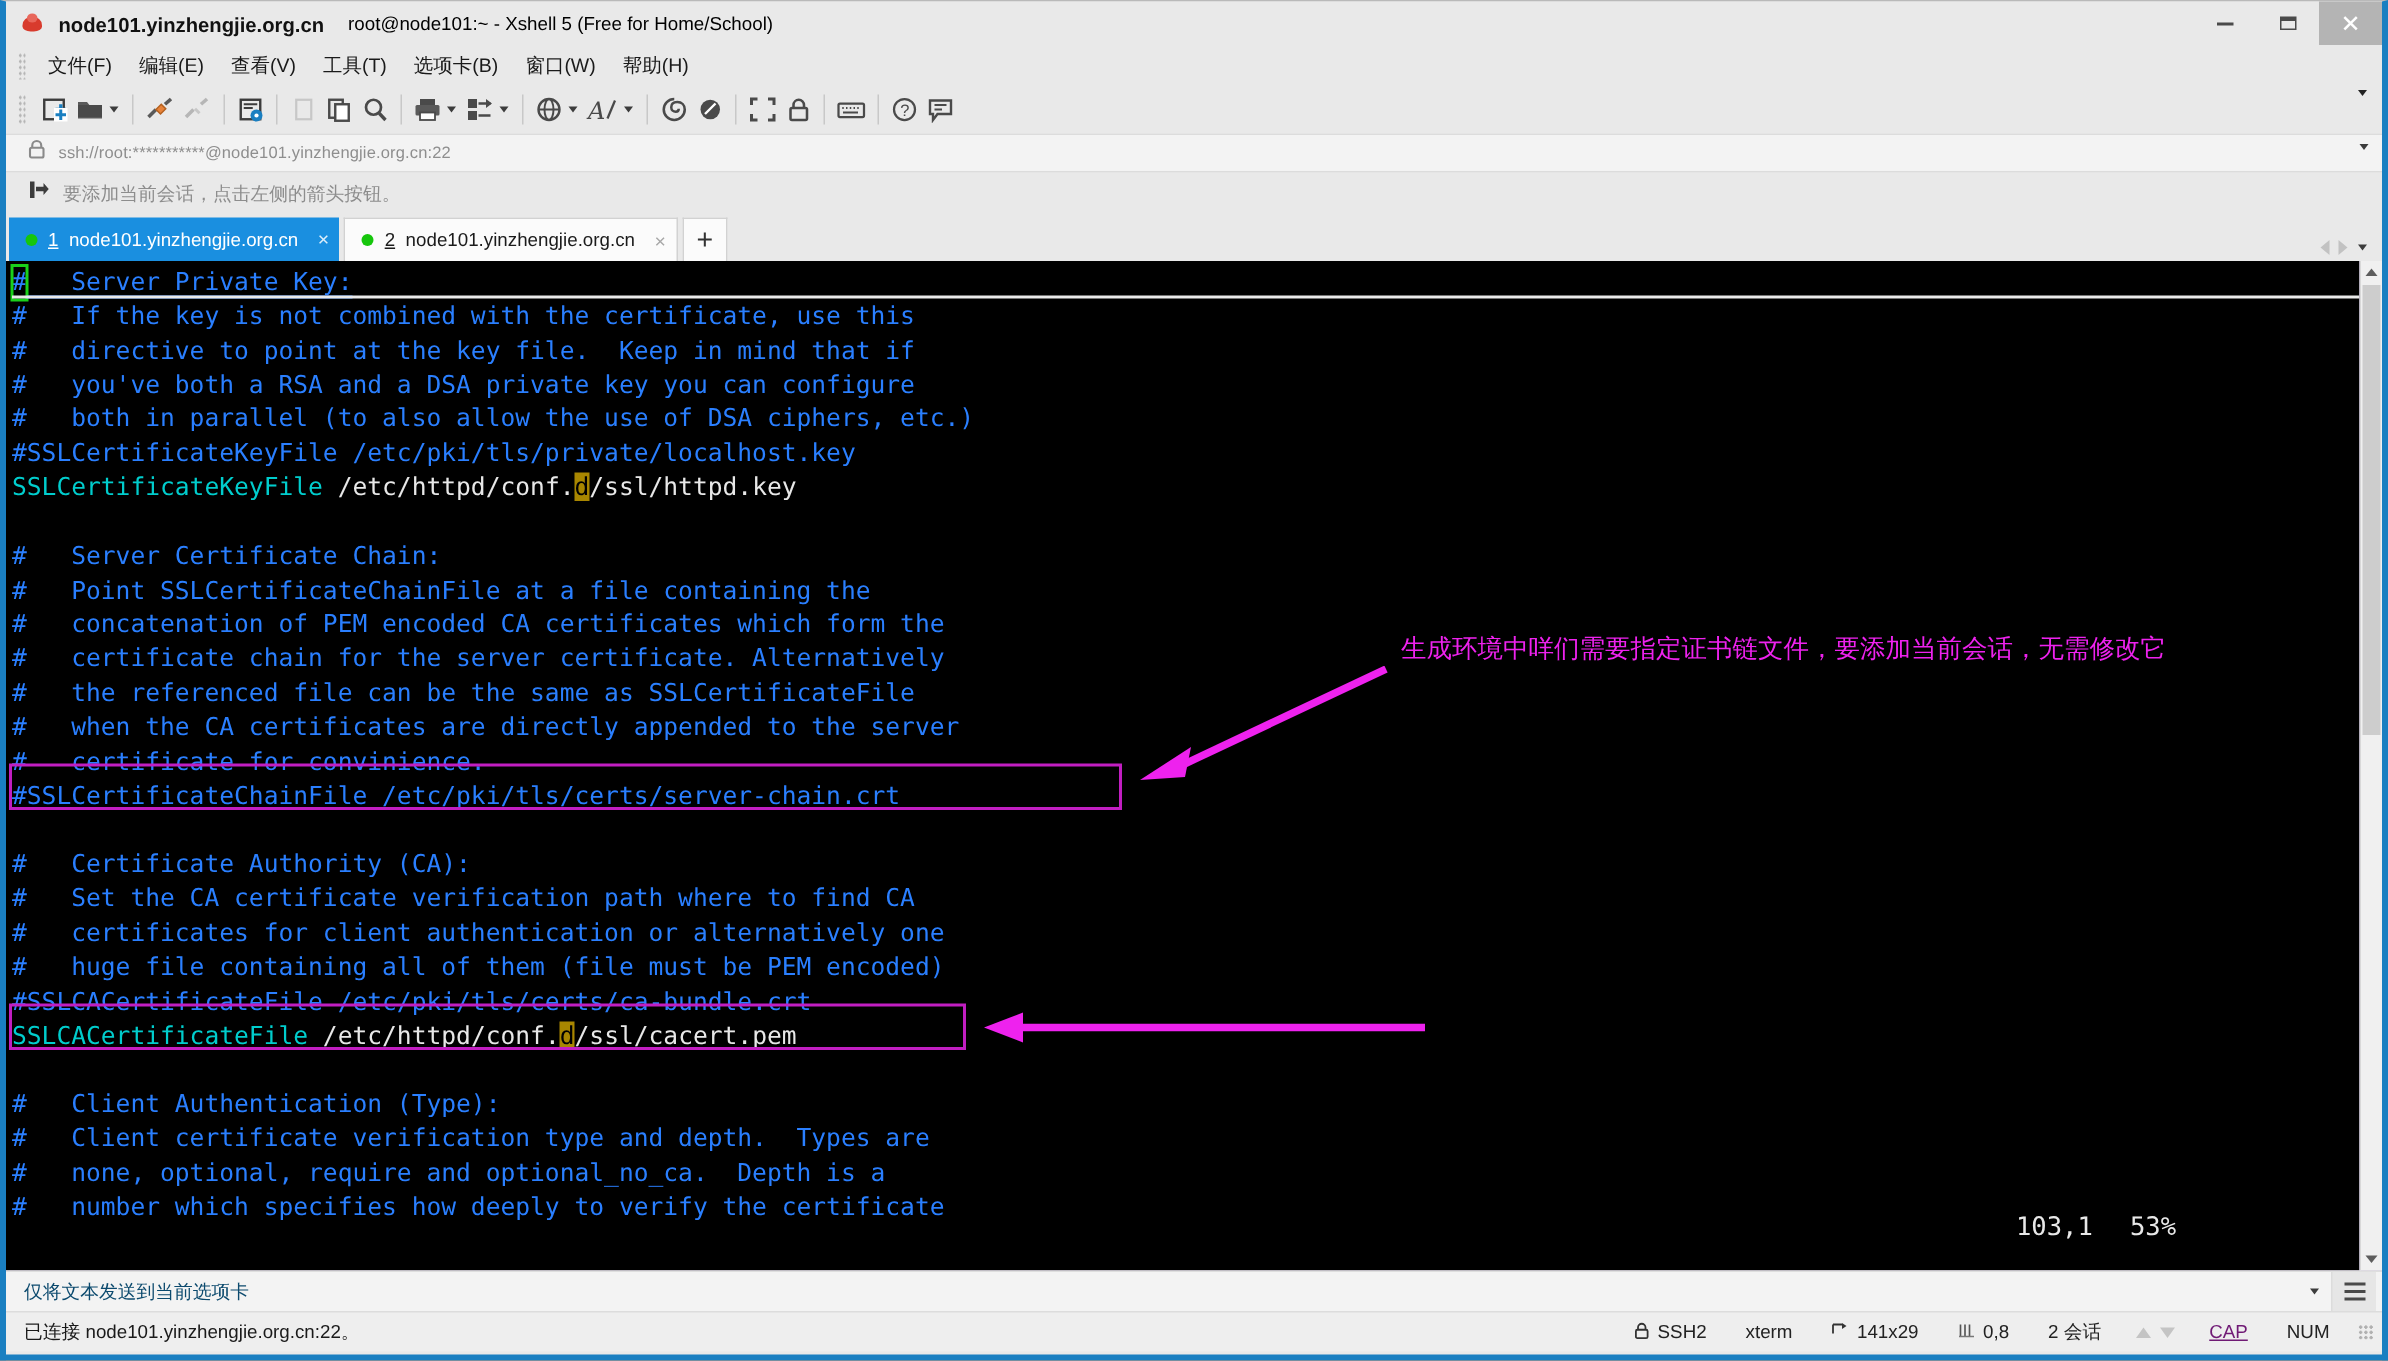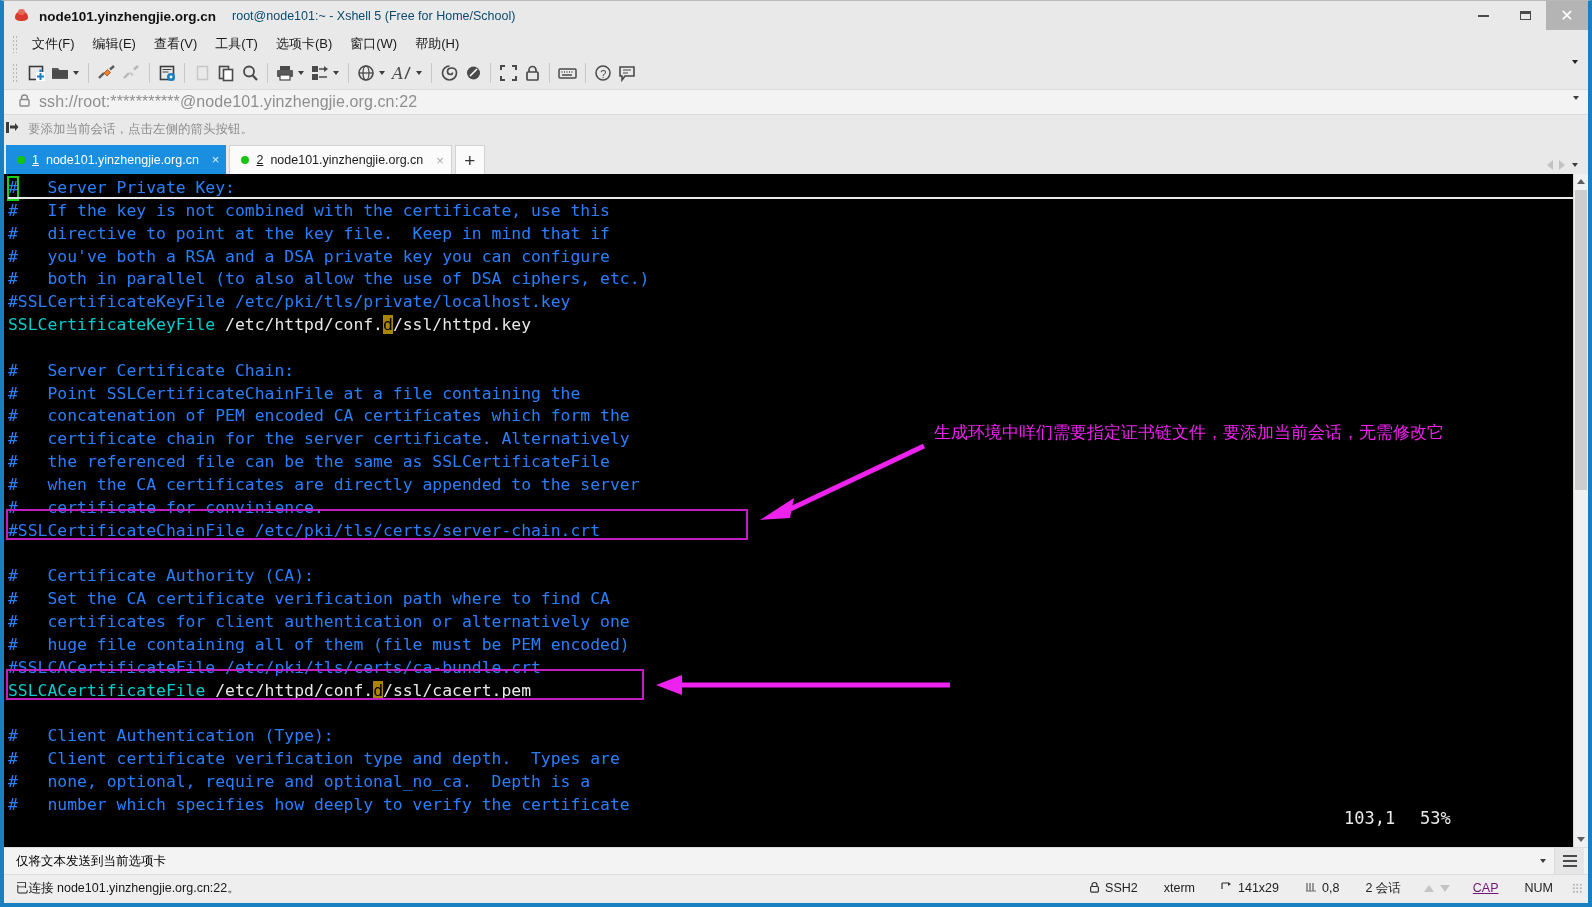--- a/index.html
+++ b/index.html
@@ -30,21 +30,21 @@
   }
   .app-icon .sh {
     position:absolute; left:1px; top:3px; width:13px; height:10px;
     background:#d83b2d; border-radius:60% 60% 50% 50%/70% 70% 40% 40%;
   }
   .app-icon .sh2 {
     position:absolute; left:4px; top:1px; width:7px; height:6px;
     background:#e8675b; border-radius:50%;
   }
   .title-main { font-size:13.5px; font-weight:bold; color:#111; }
-  .title-sub  { font-size:12.5px; color:#0c4a6e; margin-left:16px; }
+  .title-sub  { font-size:12.5px; color:#000000; margin-left:16px; }
   .wbtns { position:absolute; right:0; top:0; display:flex; height:29px; }
   .wbtn {
     width:42px; height:29px; display:flex; align-items:center; justify-content:center;
   }
   .wbtn.close { background:#b4b4b4; width:42px; }
   .wbtn .min { width:11px; height:2px; background:#4a4a4a; }
   .wbtn .max { width:11px; height:9px; border:1.6px solid #4a4a4a; border-top-width:3px; }
   .wbtn .x { color:#fff; font-size:16px; line-height:1; font-family:"DejaVu Sans", sans-serif; }
 
   
@@ -75,27 +75,27 @@
   .tb-right { position:absolute; right:6px; top:7px; }
   .tb-right .caret { border-top-color:#222; }
 
   
   .addrbar {
     height:26px; display:flex; align-items:center; gap:8px;
     background:#f3f3f3; border-top:1px solid #dcdcdc; border-bottom:1px solid #dcdcdc;
     padding:0 8px 0 14px; position:relative;
   }
   .addrbar .lock { flex:none; }
-  .addr-text { font-size:16px; color:#8e8e8e; letter-spacing:.1px; }
+  .addr-text { font-size:11px; color:#8e8e8e; letter-spacing:.1px; }
   .addr-caret { position:absolute; right:9px; top:10px; }
 
   
   .hintbar {
     height:28px; display:flex; align-items:center; gap:9px;
-    padding-left:0; background:#e9e9e9;
+    padding-left:14px; background:#e9e9e9;
   }
   .hint-text { font-size:12.5px; color:#8d8d8d; }
 
   
   .tabstrip {
     height:31px; display:flex; align-items:flex-end; background:#e9e9e9;
     position:relative; padding-left:2px;
   }
   .tab {
     height:29px; display:flex; align-items:center; gap:7px;
@@ -169,21 +169,21 @@
   .vscroll .up { top:0; } .vscroll .dn { bottom:0; }
   .vscroll .thumb { position:absolute; left:1px; width:12px; top:16px; height:300px; background:#cdcdcd; }
   .vtri-u { width:0;height:0;border-left:4px solid transparent;border-right:4px solid transparent;border-bottom:5px solid #5d5d5d; }
   .vtri-d { width:0;height:0;border-left:4px solid transparent;border-right:4px solid transparent;border-top:5px solid #5d5d5d; }
 
   
   .sendbar {
     height:27px; display:flex; align-items:center; padding-left:12px;
     background:#f3f3f3; border-top:1px solid #dedede; position:relative;
   }
-  .sendbar .ph { font-size:12.5px; color:#000000; }
+  .sendbar .ph { font-size:12.5px; color:#0c4a6e; }
   .sendbar .caret { position:absolute; right:38px; top:11px; }
   .sendbar .burger { position:absolute; right:4px; top:0; width:30px; height:26px;
       display:flex; flex-direction:column; align-items:center; justify-content:center; gap:3px;
       background:#e6e6e6; border-left:1px solid #dcdcdc; }
   .sendbar .burger i { display:block; width:14px; height:2px; background:#4a4a4a; }
 
   
   .statusbar {
     height:27px; display:flex; align-items:center; background:#eeeeee;
     border-top:1px solid #dcdcdc; padding-left:12px; position:relative;

